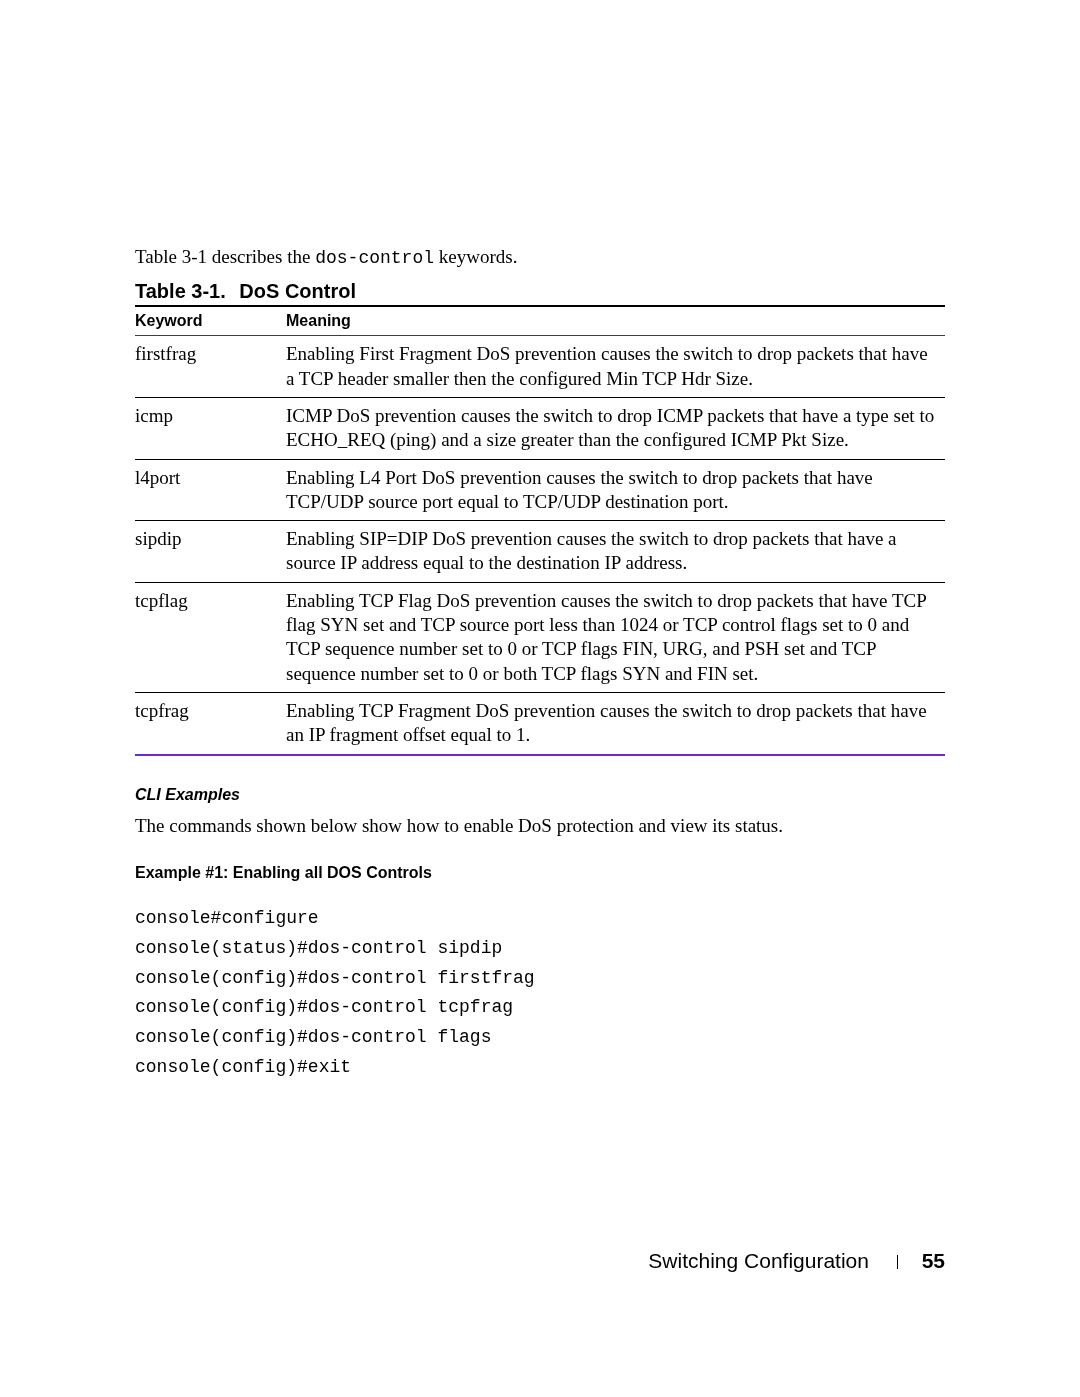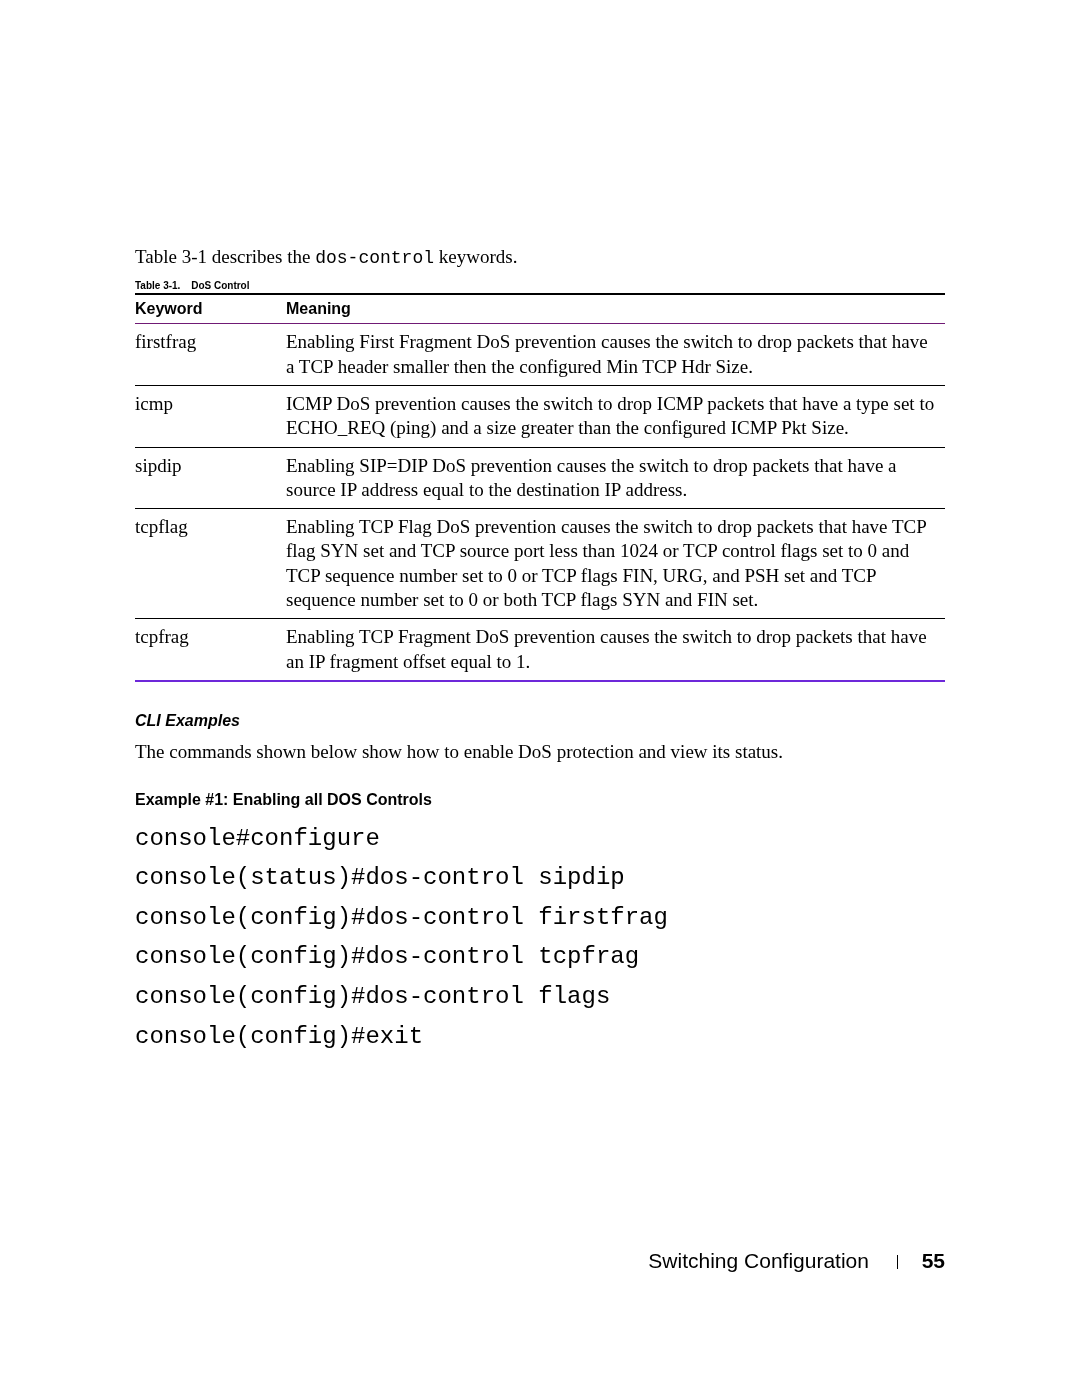--- a/index.html
+++ b/index.html
@@ -22,21 +22,21 @@
     line-height: 1.35;
     margin-bottom: 10px;
   }
   .intro .mono {
     font-family: "Courier New", Courier, monospace;
     font-size: 18px;
   }
   .table-caption {
     font-family: Arial, Helvetica, sans-serif;
     font-weight: bold;
-    font-size: 10px;
+    font-size: 20px;
     margin: 10px 0 2px 0;
   }
   .table-caption .cap-label { margin-right: 8px; }
   table.dos {
     width: 100%;
     border-collapse: collapse;
     font-size: 19px;
   }
   table.dos th {
     text-align: left;
@@ -69,25 +69,25 @@
   }
   .body-text {
     font-size: 19px;
     line-height: 1.35;
     margin: 0 0 6px 0;
   }
   .h4 {
     font-family: Arial, Helvetica, sans-serif;
     font-weight: bold;
     font-size: 16px;
-    margin: 26px 0 10px 0;
+    margin: 26px 0 22px 0;
   }
   .console {
     font-family: "Courier New", Courier, monospace;
-    font-size: 24px;
+    font-size: 18px;
     line-height: 1.65;
     white-space: pre;
   }
   .footer {
     position: absolute;
     bottom: 124px;
     right: 135px;
     font-family: Liberation Sans, sans-serif;
     font-size: 21px;
   }
@@ -126,20 +126,24 @@
     <tbody>
       <tr>
         <td class="key">firstfrag</td>
         <td>Enabling First Fragment DoS prevention causes the switch to drop packets that have a TCP header smaller then the configured Min TCP Hdr Size.</td>
       </tr>
       <tr>
         <td class="key">icmp</td>
         <td>ICMP DoS prevention causes the switch to drop ICMP packets that have a type set to ECHO_REQ (ping) and a size greater than the configured ICMP Pkt Size.</td>
       </tr>
       <tr>
+        <td class="key">l4port</td>
+        <td>Enabling L4 Port DoS prevention causes the switch to drop packets that have TCP/UDP source port equal to TCP/UDP destination port.</td>
+      </tr>
+      <tr>
         <td class="key">sipdip</td>
         <td>Enabling SIP=DIP DoS prevention causes the switch to drop packets that have a source IP address equal to the destination IP address.</td>
       </tr>
       <tr>
         <td class="key">tcpflag</td>
         <td>Enabling TCP Flag DoS prevention causes the switch to drop packets that have TCP flag SYN set and TCP source port less than 1024 or TCP control flags set to 0 and TCP sequence number set to 0 or TCP flags FIN, URG, and PSH set and TCP sequence number set to 0 or both TCP flags SYN and FIN set.</td>
       </tr>
       <tr>
         <td class="key">tcpfrag</td>
         <td>Enabling TCP Fragment DoS prevention causes the switch to drop packets that have an IP fragment offset equal to 1.</td>

